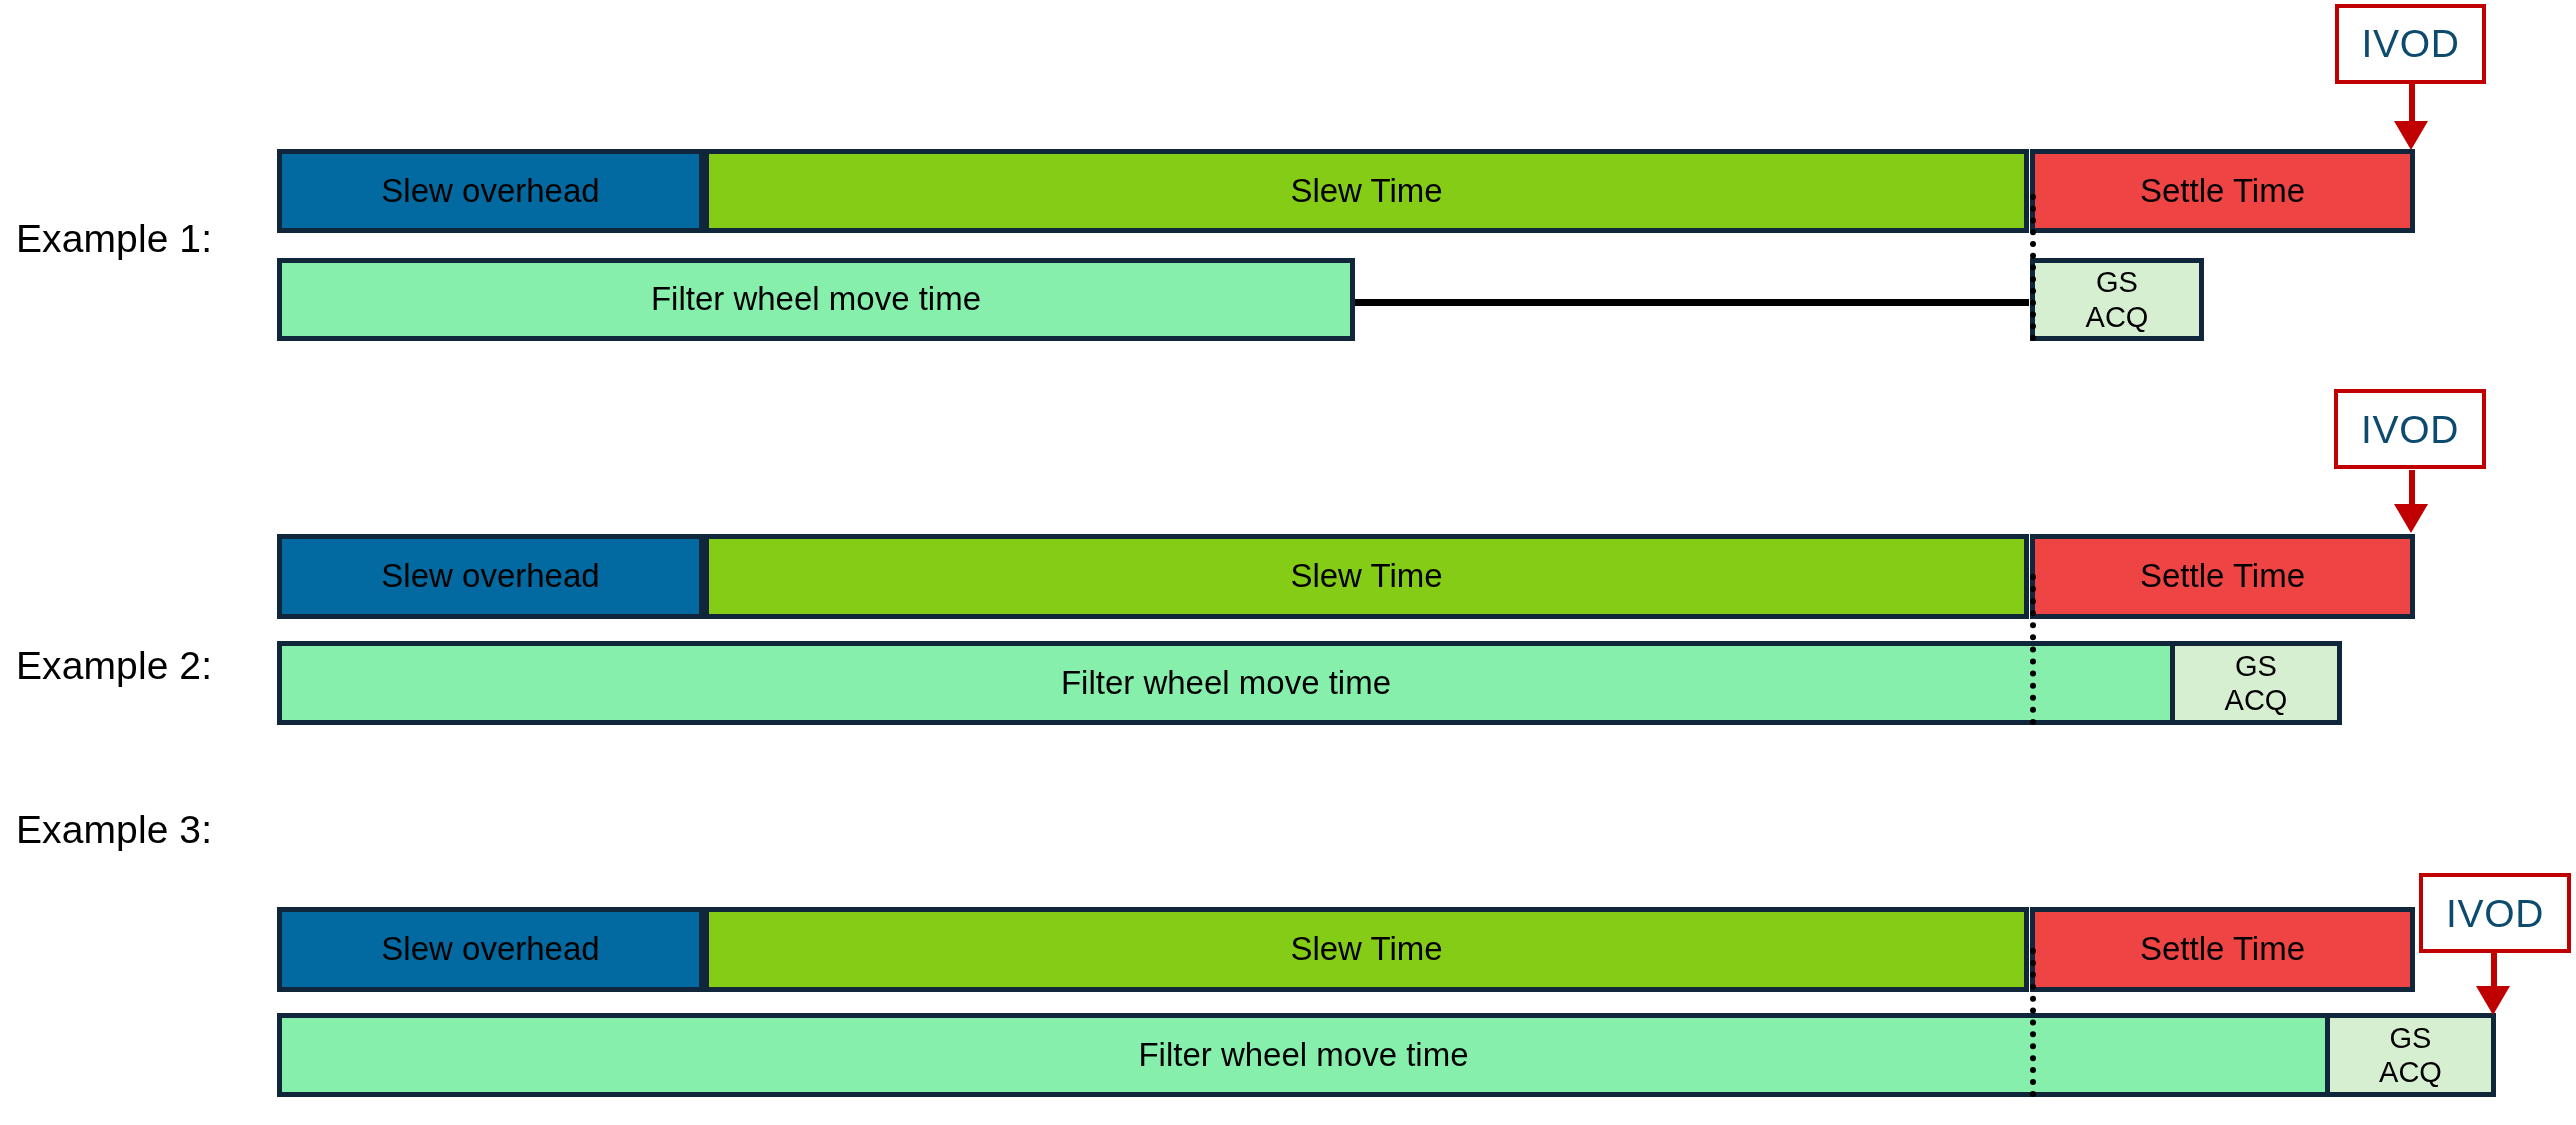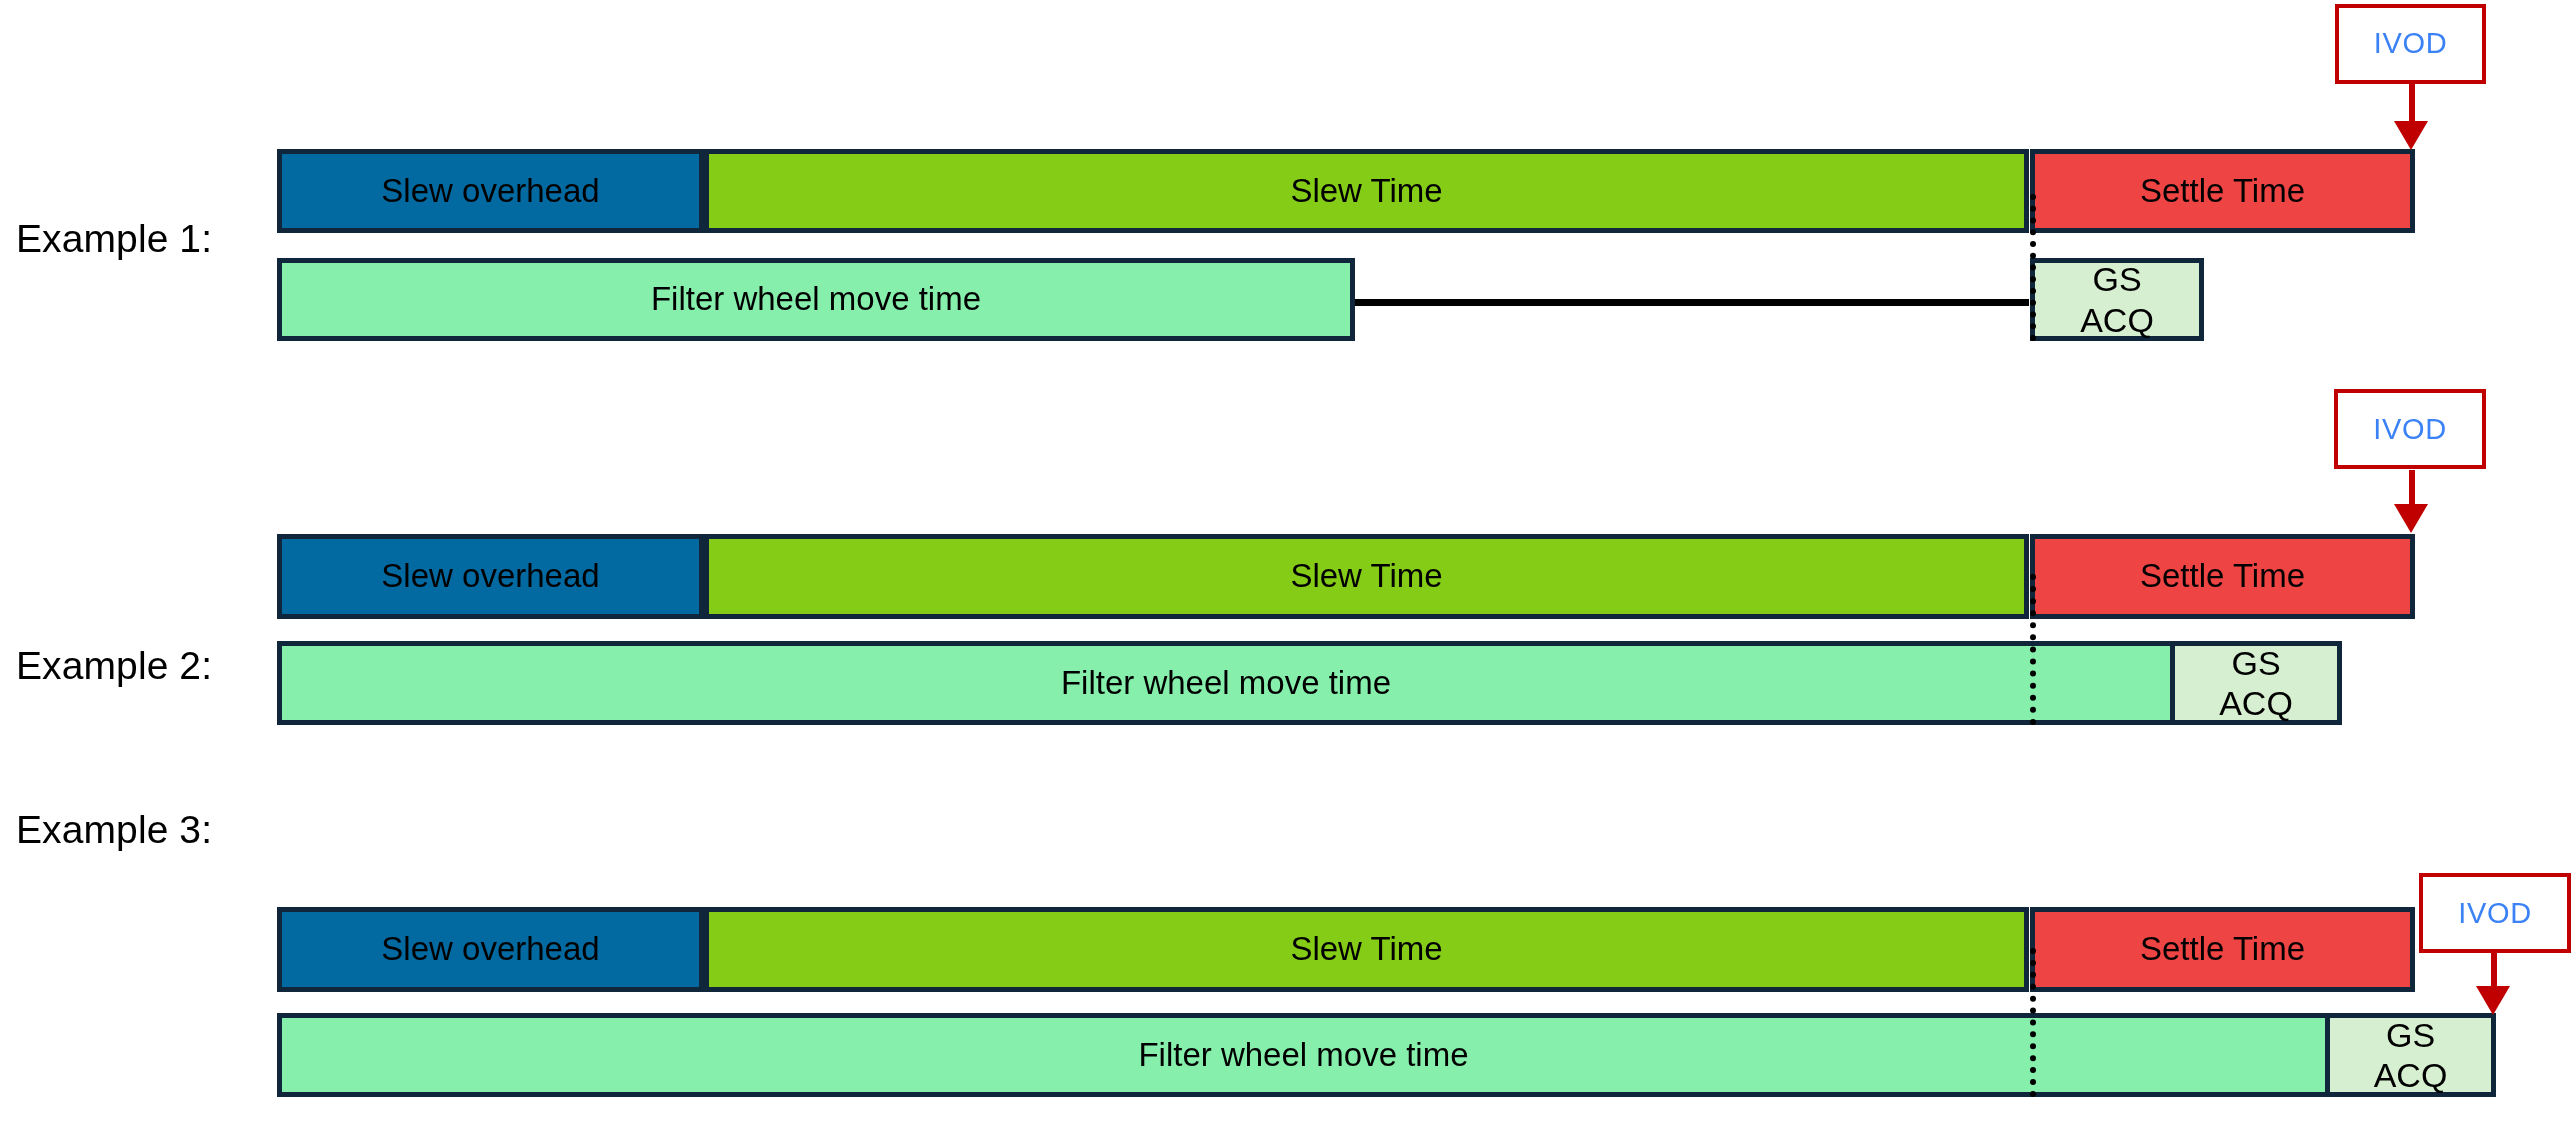--- a/index.html
+++ b/index.html
@@ -40,21 +40,21 @@
     justify-content: center;
     font-size: 33px;
     line-height: 1.05;
     color: #000000;
     text-align: center;
     white-space: nowrap;
     overflow: visible;
   }
   .seg.two-line {
     flex-direction: column;
-    font-size: 34px;
+    font-size: 29px;
     line-height: 1.18;
   }
   .seg.two-line span { display: block; }
 
   
   .fill-slew-overhead { background: #0369a1; }
   .fill-slew-time     { background: #84cc16; }
   .fill-settle-time   { background: #ef4444; }
   .fill-filter        { background: #86efac; }
   .fill-gsacq         { background: #d6efd0; }
@@ -75,22 +75,22 @@
 
   
   .ivod-box {
     position: absolute;
     box-sizing: border-box;
     border: 4.3px solid #c00000;
     background: #ffffff;
     display: flex;
     align-items: center;
     justify-content: center;
-    color: #3b82f6;
-    font-size: 29px;
+    color: #0c4a6e;
+    font-size: 39px;
     line-height: 1;
     letter-spacing: 0.7px;
   }
   .ivod-stem {
     position: absolute;
     width: 5.7px;
     background: #c00000;
   }
   .ivod-head {
     position: absolute;

